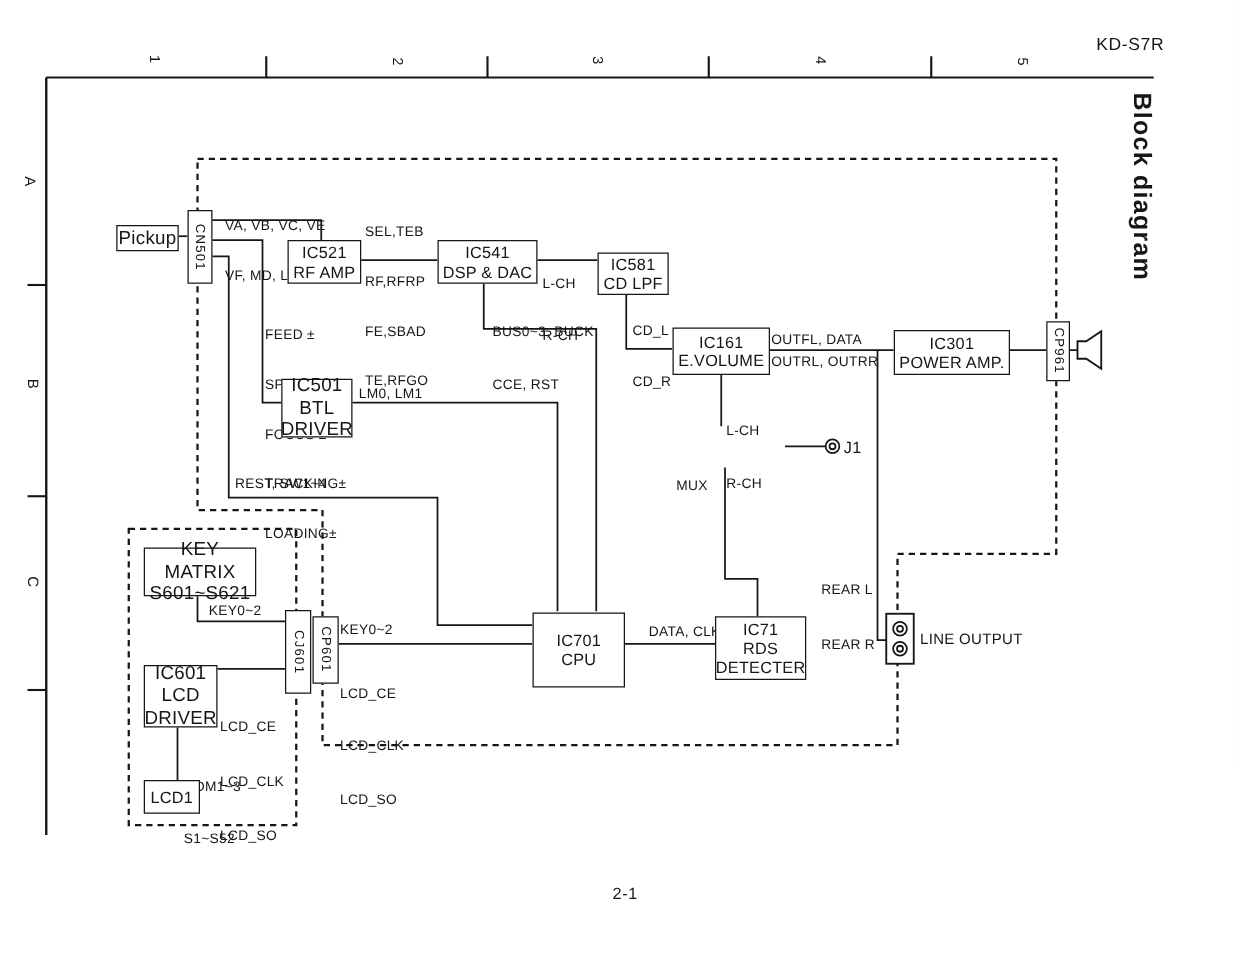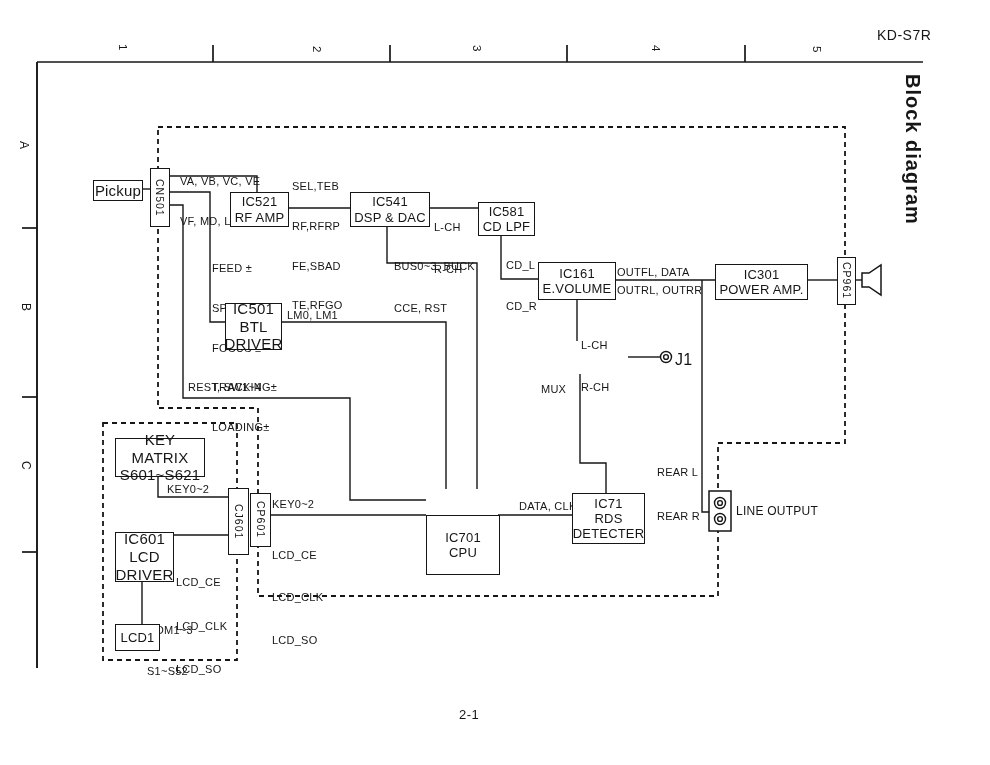--- a/index.html
+++ b/index.html
@@ -91,21 +91,21 @@
   <span class="rot gridnum" style="left:471px;top:45px">3</span>
   <span class="rot gridnum" style="left:650px;top:45px">4</span>
   <span class="rot gridnum" style="left:811px;top:46px">5</span>
 
   <span class="rot gridrow" style="left:17px;top:141px">A</span>
   <span class="rot gridrow" style="left:19px;top:303px">B</span>
   <span class="rot gridrow" style="left:19px;top:461px">C</span>
 
   <div class="model" style="left:877px;top:27px">KD-S7R</div>
   <div class="rot title-rot" style="left:901px;top:74px">Block diagram</div>
-  <div class="pagenum" style="left:459px;top:707px">2-1</div>
+  <div class="pagenum" style="left:490px;top:707px">2-1</div>
 
   <div class="box f12" style="left:93px;top:180px;width:48px;height:19px">
     <div>Pickup</div>
   </div>
 
   <div class="box vbox" style="left:150px;top:168px;width:18px;height:57px">
     <span class="vtext">CN501</span>
   </div>
 
   <div class="box" style="left:230px;top:192px;width:57px;height:33px">
@@ -143,21 +143,21 @@
     <span class="vtext">CP961</span>
   </div>
 
 
   <div class="box" style="left:572px;top:493px;width:71px;height:49px">
     <div>IC71</div>
     <div>RDS</div>
     <div>DETECTER</div>
   </div>
 
-  <div class="box" style="left:426px;top:515px;width:72px;height:58px">
+  <div class="box" style="left:426px;top:490px;width:72px;height:58px">
     <div>IC701</div>
     <div>CPU</div>
   </div>
 
   <div class="box f12" style="left:115px;top:438px;width:88px;height:37px">
     <div>KEY MATRIX</div>
     <div>S601~S621</div>
   </div>
 
   <div class="box vbox" style="left:228px;top:488px;width:19px;height:65px">
@@ -220,21 +220,21 @@
   <div class="lbl" style="left:617px;top:266px">OUTFL, DATA</div>
   <div class="lbl" style="left:617px;top:284px">OUTRL, OUTRR</div>
 
   <div class="lbl" style="left:581px;top:309px;line-height:1.3">
     <div>L-CH</div>
     <div>R-CH</div>
   </div>
 
   <div class="lbl" style="left:541px;top:383px">MUX</div>
 
-  <div class="lbl" style="left:675px;top:350px;font-size:16px">J1</div>
+  <div class="lbl" style="left:675px;top:350px;font-size:13px">J1</div>
 
   <div class="lbl" style="left:657px;top:435px;line-height:1.35">
     <div>REAR L</div>
     <div>REAR R</div>
   </div>
 
   <div class="lbl" style="left:519px;top:500px">DATA, CLK</div>
 
   <div class="lbl" style="left:167px;top:483px">KEY0~2</div>
   <div class="lbl" style="left:272px;top:498px">KEY0~2</div>

